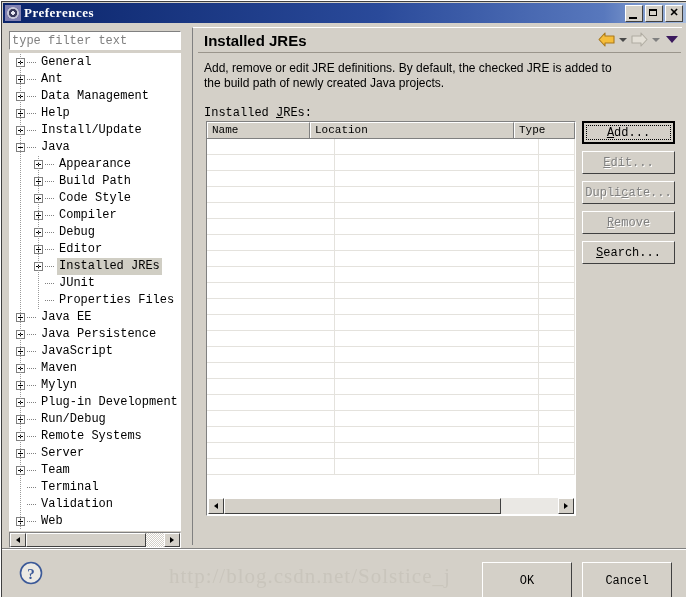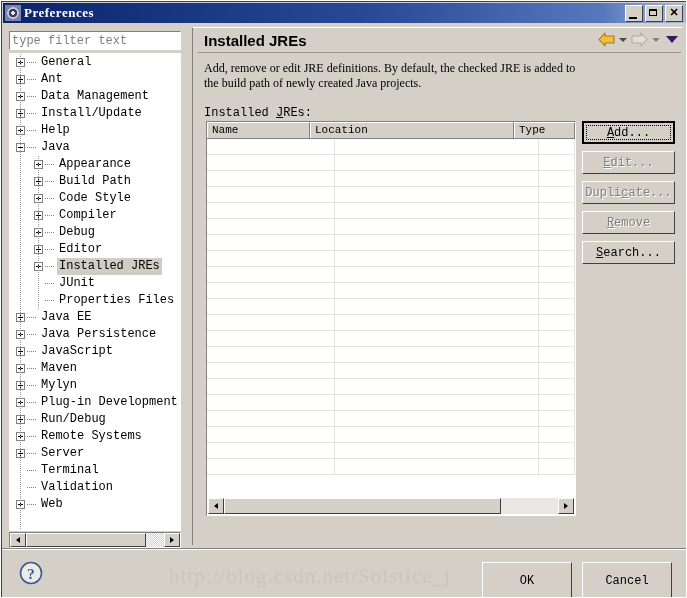--- a/index.html
+++ b/index.html
@@ -252,21 +252,21 @@
   .title-sep {
     position: absolute;
     left: 197px; top: 51px;
     width: 483px; height: 1px;
     background: #9a958c;
   }
   .desc {
     position: absolute;
     left: 203px; top: 60px;
     width: 478px;
-    font-family: Liberation Serif, serif;
+    font-family: Liberation Sans, sans-serif;
     font-size: 12px;
     line-height: 15px;
     color: #000;
   }
   .list-label {
     position: absolute;
     left: 203px; top: 105px;
     font-family: "Liberation Mono", "DejaVu Sans Mono", monospace;
     font-size: 12px;
     color: #000;
@@ -508,27 +508,27 @@
         <div class="tnode">
           <span class="ind" style="width: 6px;"></span>
           <span class="exp plus"></span>
           <span class="dots"></span>
           <span class="tlabel">Data Management</span>
         </div>
         <div class="tnode">
           <span class="ind" style="width: 6px;"></span>
           <span class="exp plus"></span>
           <span class="dots"></span>
+          <span class="tlabel">Help</span>
+        </div>
+        <div class="tnode">
+          <span class="ind" style="width: 6px;"></span>
+          <span class="exp plus"></span>
+          <span class="dots"></span>
           <span class="tlabel">Install/Update</span>
-        </div>
-        <div class="tnode">
-          <span class="ind" style="width: 6px;"></span>
-          <span class="exp plus"></span>
-          <span class="dots"></span>
-          <span class="tlabel">Help</span>
         </div>
         <div class="tnode">
           <span class="ind" style="width: 6px;"></span>
           <span class="exp"></span>
           <span class="dots"></span>
           <span class="tlabel">Java</span>
         </div>
         <div class="tnode">
           <span class="ind" style="width: 24px;"></span>
           <span class="exp plus"></span>
@@ -629,20 +629,26 @@
           <span class="ind" style="width: 6px;"></span>
           <span class="exp plus"></span>
           <span class="dots"></span>
           <span class="tlabel">Remote Systems</span>
         </div>
         <div class="tnode">
           <span class="ind" style="width: 6px;"></span>
           <span class="exp plus"></span>
           <span class="dots"></span>
           <span class="tlabel">Server</span>
+        </div>
+        <div class="tnode">
+          <span class="ind" style="width: 6px;"></span>
+          <span class="exp plus"></span>
+          <span class="dots"></span>
+          <span class="tlabel">Team</span>
         </div>
         <div class="tnode">
           <span class="ind" style="width: 6px;"></span>
           <span class="exp none" style="width: 9px;"></span>
           <span class="dots"></span>
           <span class="tlabel">Terminal</span>
         </div>
         <div class="tnode">
           <span class="ind" style="width: 6px;"></span>
           <span class="exp none" style="width: 9px;"></span>

